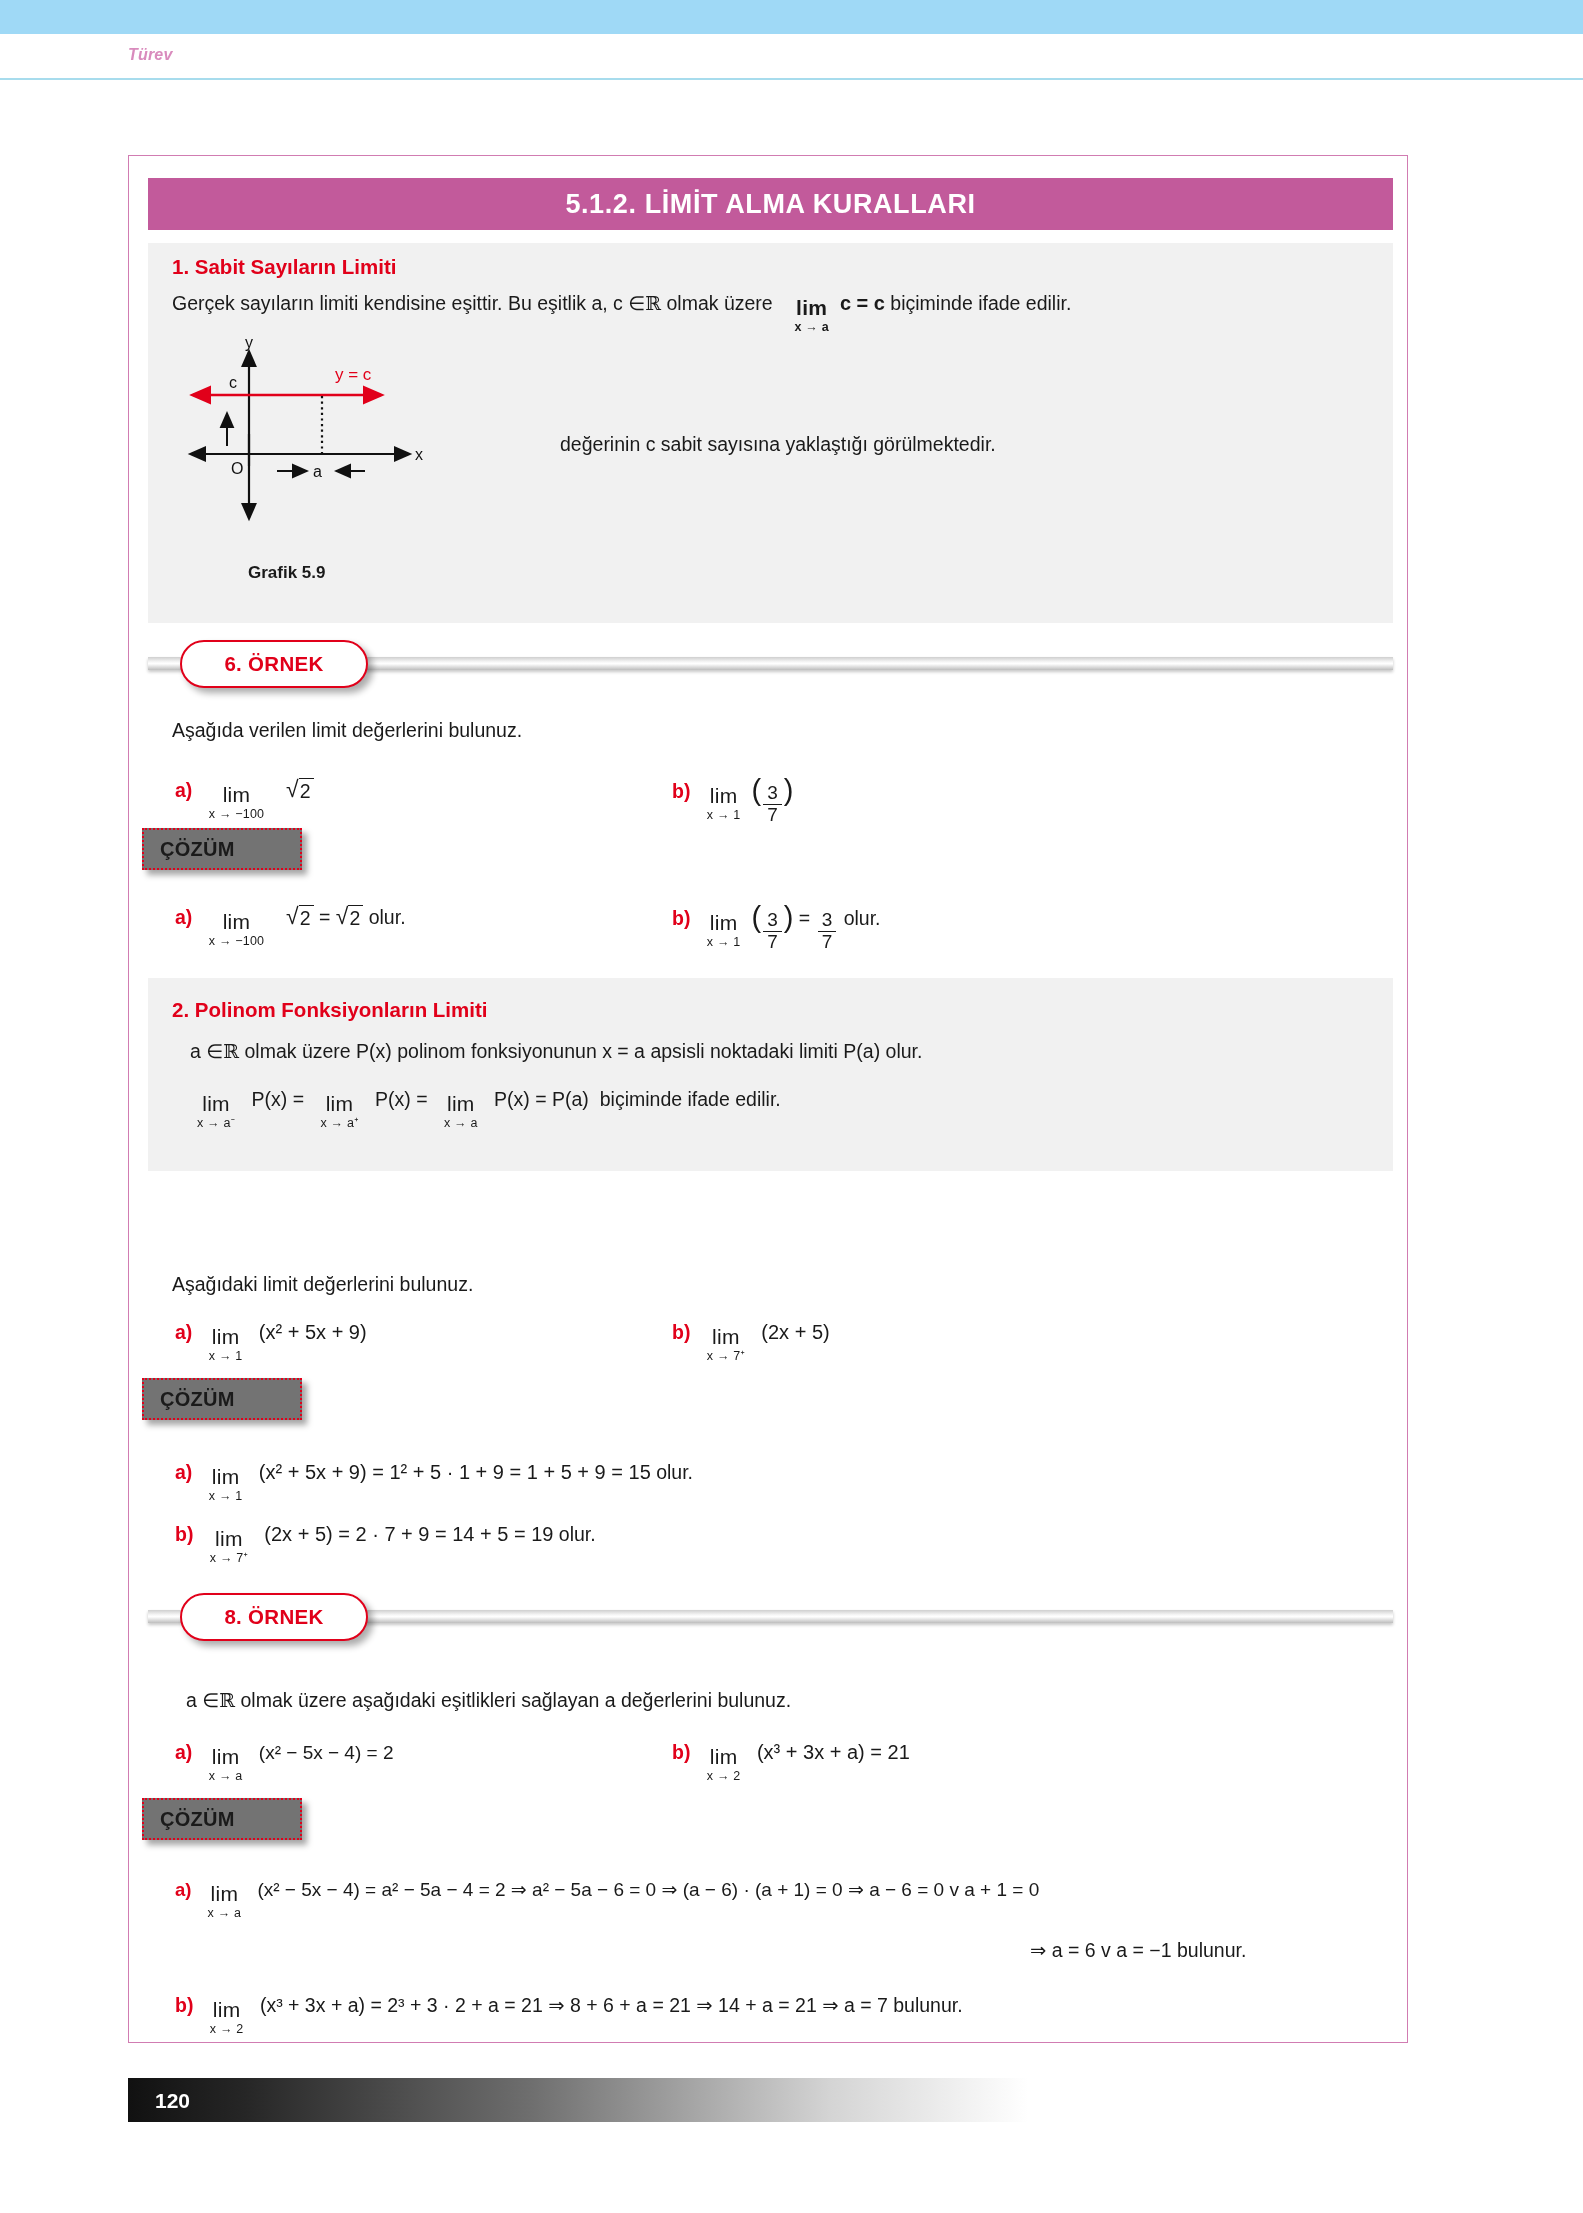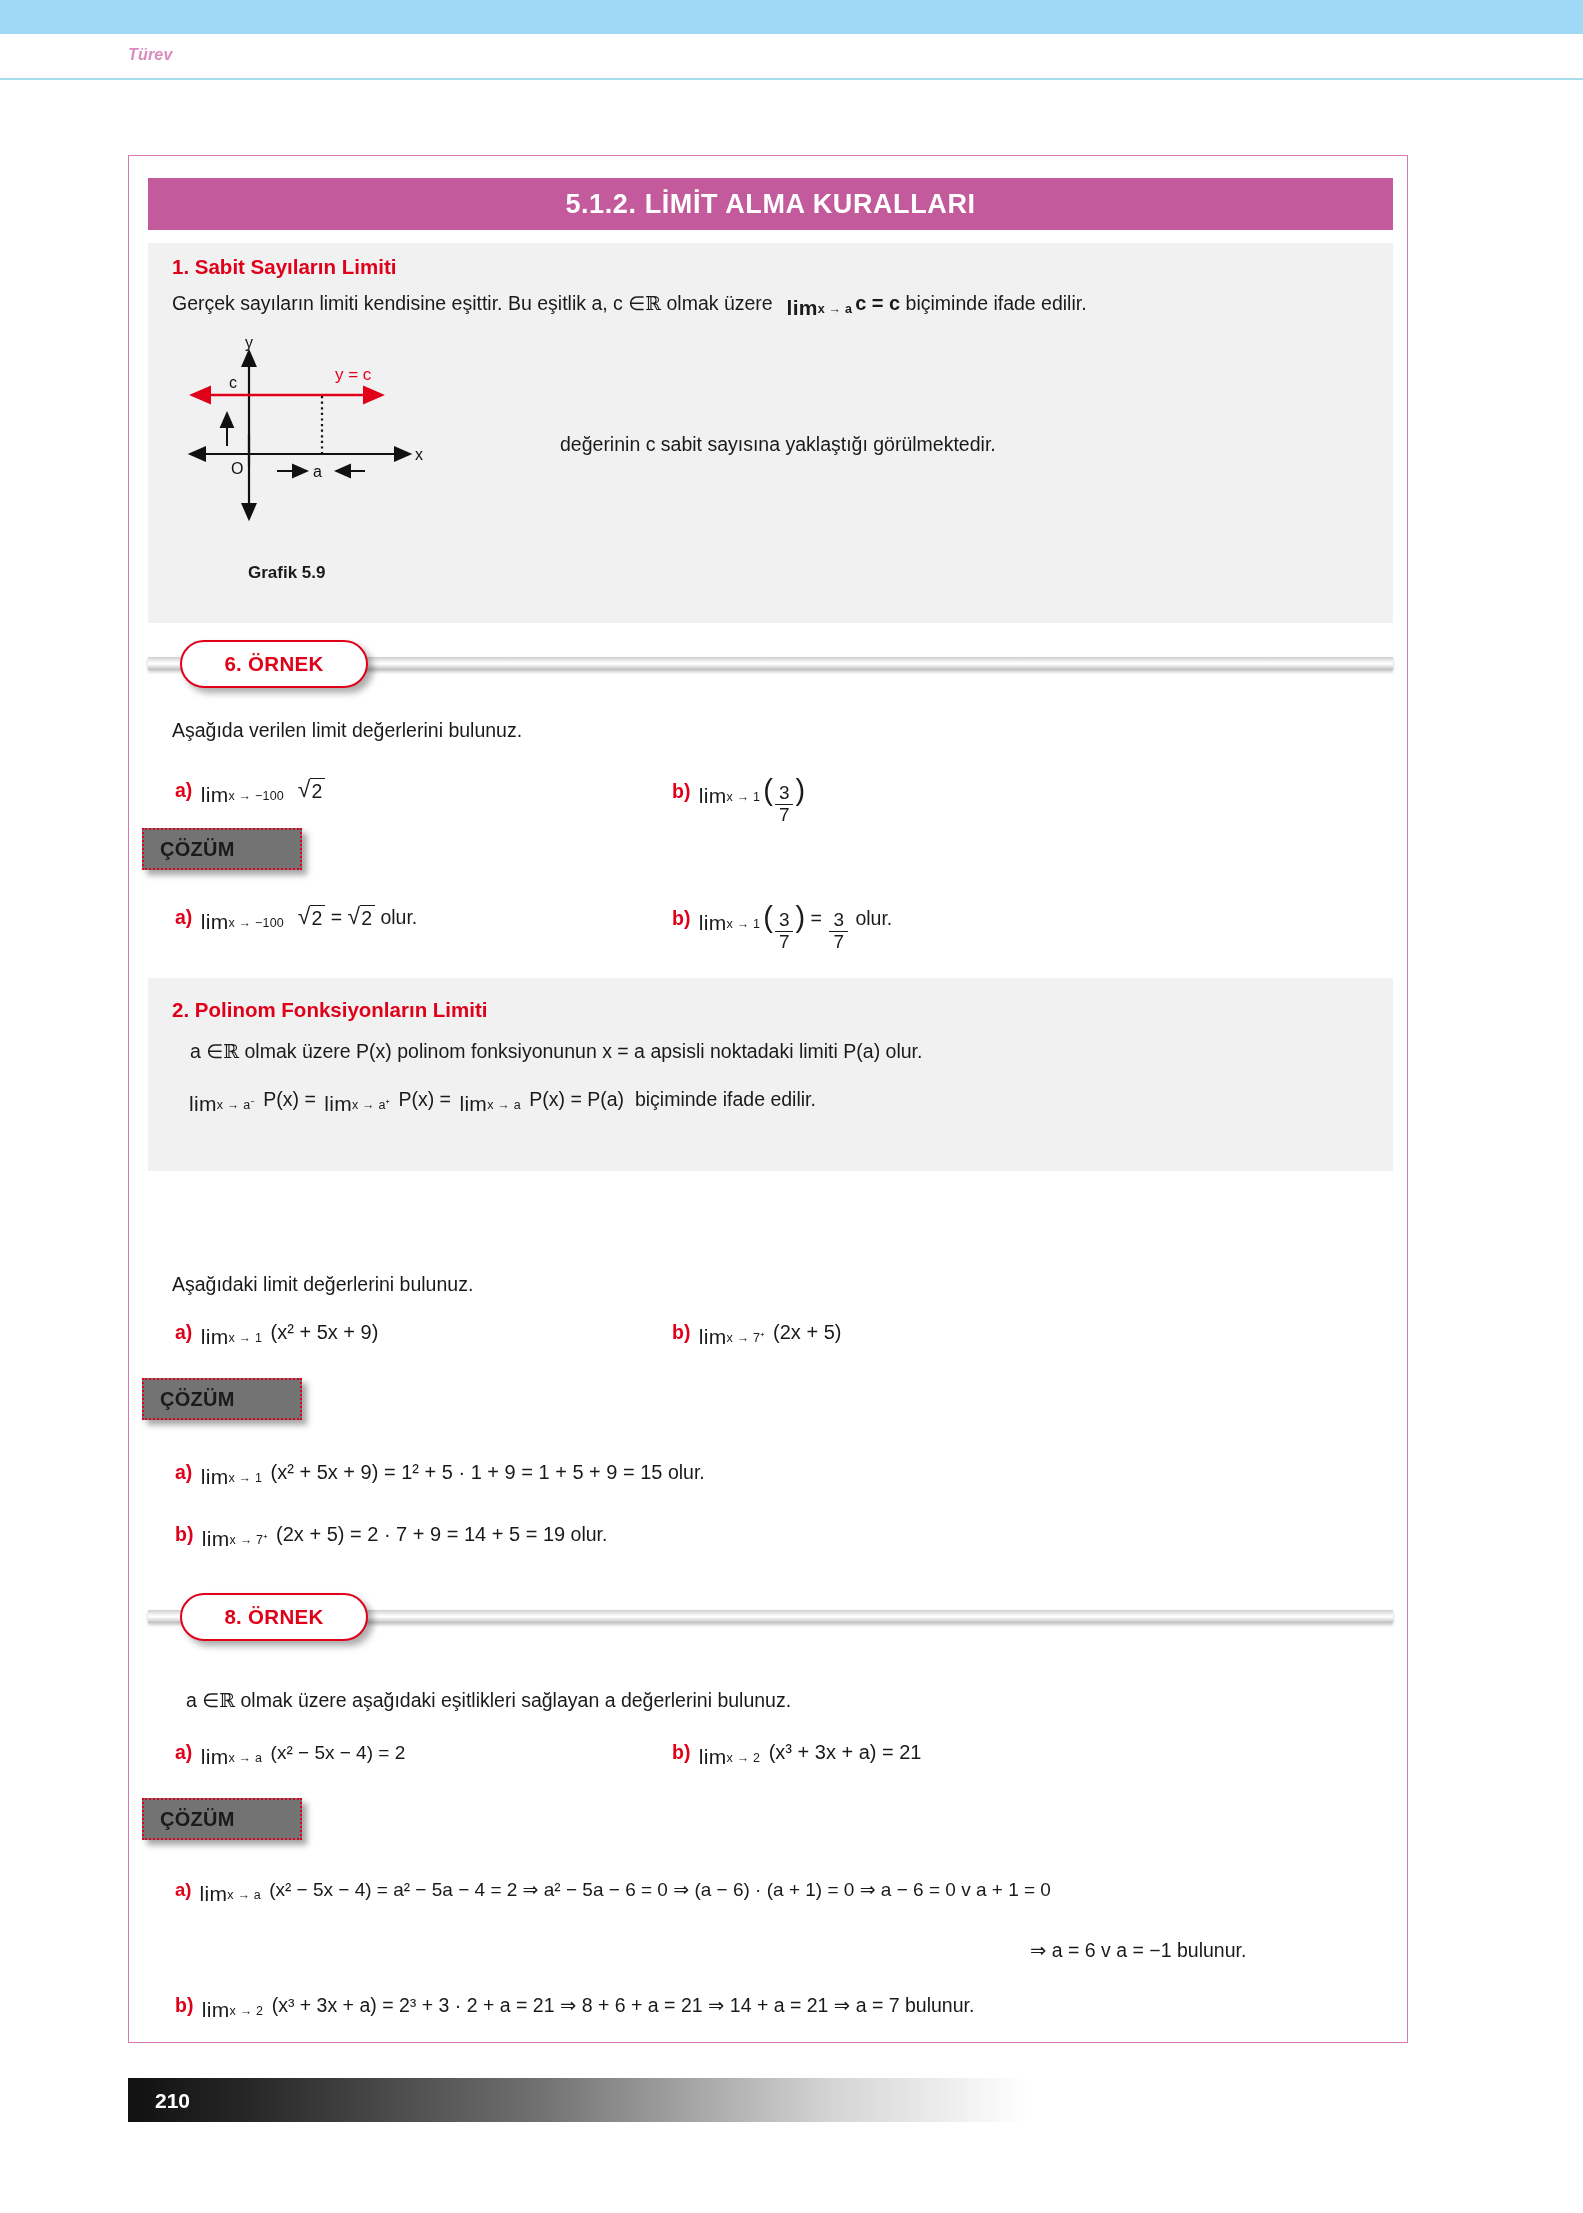--- a/index.html
+++ b/index.html
@@ -89,22 +89,22 @@
   .head-red {
     position: absolute;
     color: #e1001a;
     font-weight: bold;
     font-size: 20.5px;
     white-space: nowrap;
   }
 
   
   .mrow { display: inline-flex; align-items: baseline; white-space: nowrap; }
-  .limop { display: inline-flex; flex-direction: row; align-items: center; line-height: 1;
-           position: relative; top: 5px; margin: 0 3px; }
+  .limop { display: inline-flex; flex-direction: column; align-items: center; line-height: 1;
+           position: relative; top: 5px; margin: 0 11px; }
   .limop .lm { font-size: 21px; letter-spacing: .3px; }
   .limop .sub { font-size: 12.5px; margin-top: 3px; letter-spacing: .2px; }
   .limop.b .lm { font-weight: bold; font-size: 21px; }
   .limop.b .sub { font-weight: bold; }
   .frac { display: inline-flex; flex-direction: column; align-items: center;
           vertical-align: middle; line-height: 1.08; margin: 0 2px;
           position: relative; top: 1px; }
   .frac .num { font-size: 19px; padding: 0 4px; }
   .frac .den { font-size: 19px; padding: 0 4px; border-top: 1.4px solid #1a1a1a; }
   .bigparen { font-size: 29px; font-weight: 300; line-height: .7; position: relative; top: 2px; }
@@ -520,15 +520,15 @@
       <span class="limop">
         <span class="lm">lim</span>
         <span class="sub">x → 2</span>
       </span>
       &nbsp;
       <span style="font-size:19.5px">(x³ + 3x + a) = 2³ + 3 · 2 + a = 21 ⇒ 8 + 6 + a = 21  ⇒  14 + a = 21  ⇒  a = 7  bulunur.</span>
     </span>
   </div>
 
   <div class="pagenum-bar"></div>
-  <div class="pagenum">210</div>
+  <div class="pagenum">120</div>
 
 </div>
 
 </body></html>

